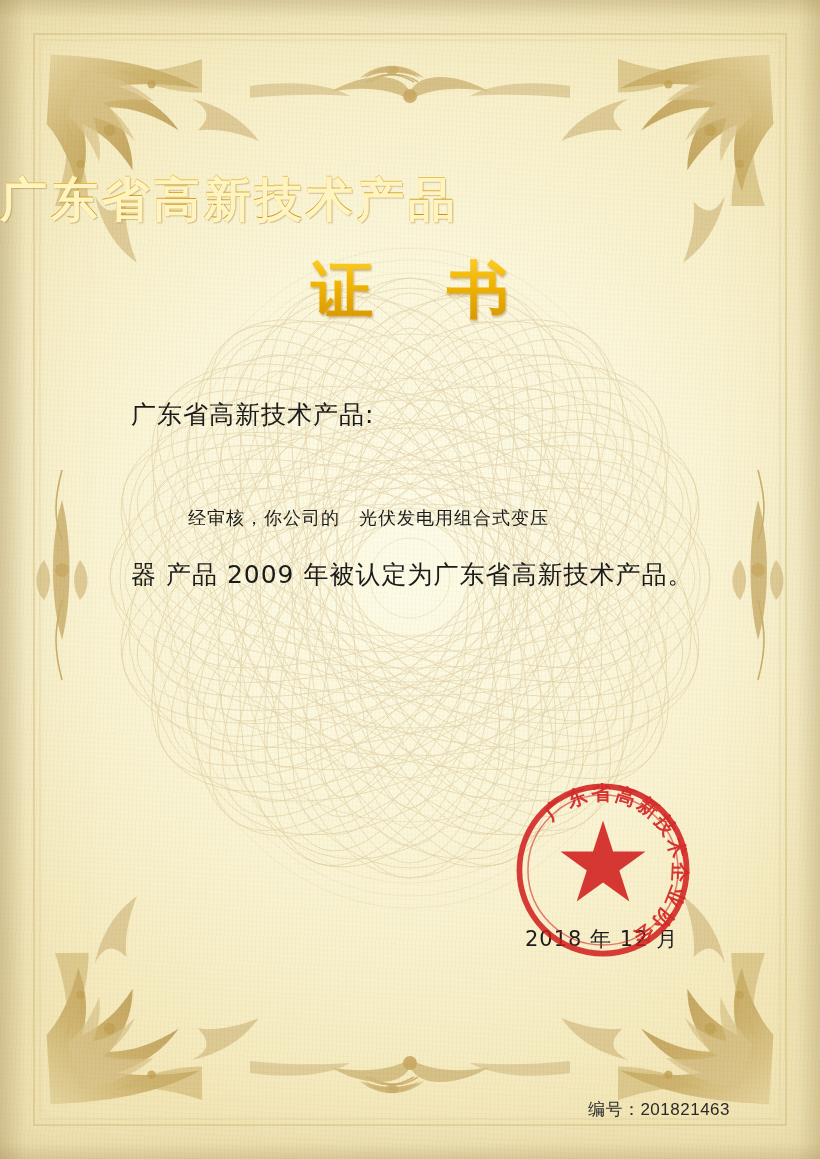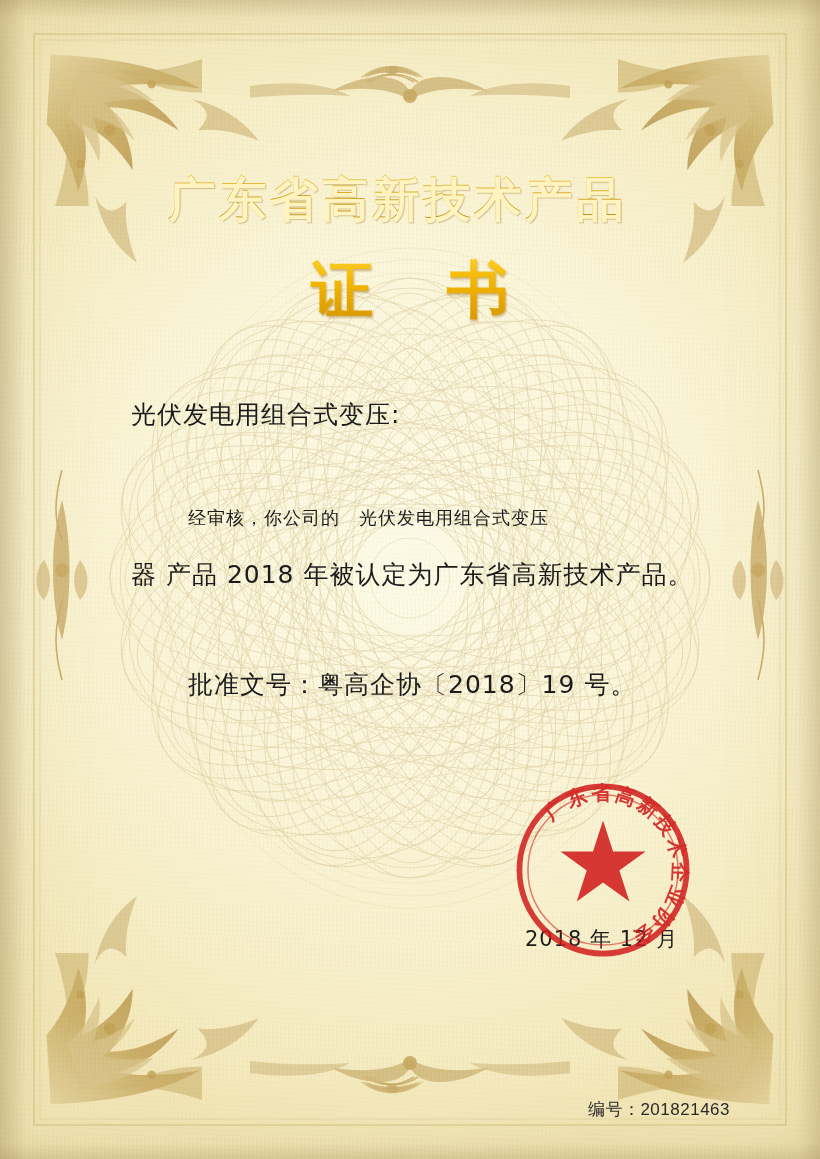--- a/index.html
+++ b/index.html
@@ -94,21 +94,20 @@
   #content {
     position: absolute;
     inset: 0;
   }
 
   #title-main {
     position: absolute;
     top: 168px;
     left: 0;
     width: 796px;
-    text-align: center;
     font-family: "DejaVu Sans", "Liberation Sans", sans-serif;
     font-weight: bold;
     font-size: 47px;
     letter-spacing: 4px;
     color: #d4a017;
     text-shadow:
       0 1px 0 #fff3bf,
       1px 2px 1px rgba(140,100,20,0.35);
     background: linear-gradient(180deg, #f3d46a 0%, #d9a51c 45%, #b8830d 100%);
     -webkit-background-clip: text;
@@ -330,24 +329,23 @@
   <div id="edge-shade-left"></div>
   <div id="edge-shade-right"></div>
   <div id="edge-shade-top"></div>
   <div id="edge-shade-bottom"></div>
   <div id="vignette"></div>
 
   <div id="content">
     <div id="title-main">广东省高新技术产品</div>
     <div id="title-sub">证 书</div>
 
-    <div class="body-line" id="recipient">光伏发电用组合式变压:</div>
+    <div class="body-line" id="recipient">广东省高新技术产品:</div>
     <div class="body-line" id="body-line-1">经审核，你公司的　光伏发电用组合式变压</div>
-    <div class="body-line" id="body-line-2">器 产品 2018 年被认定为广东省高新技术产品。</div>
-    <div class="body-line" id="approval-line">批准文号：粤高企协〔2018〕19 号。</div>
+    <div class="body-line" id="body-line-2">器 产品 2009 年被认定为广东省高新技术产品。</div>
     <div class="body-line" id="date-line">2018 年 12 月</div>
     <div id="serial-line">编号：201821463</div>
   </div>
 
   <svg id="seal" viewBox="0 0 200 200" xmlns="http://www.w3.org/2000/svg" aria-hidden="true">
     <defs>
       <path id="sealArc" d="M 100,100 m -74,0 a 74,74 0 1,1 148,0 a 74,74 0 1,1 -148,0"></path>
     </defs>
     <circle cx="100" cy="100" r="88" fill="none" stroke="#d01b1b" stroke-width="6" opacity="0.92"></circle>
     <circle cx="100" cy="100" r="79" fill="none" stroke="#d01b1b" stroke-width="1.6" opacity="0.6"></circle>

